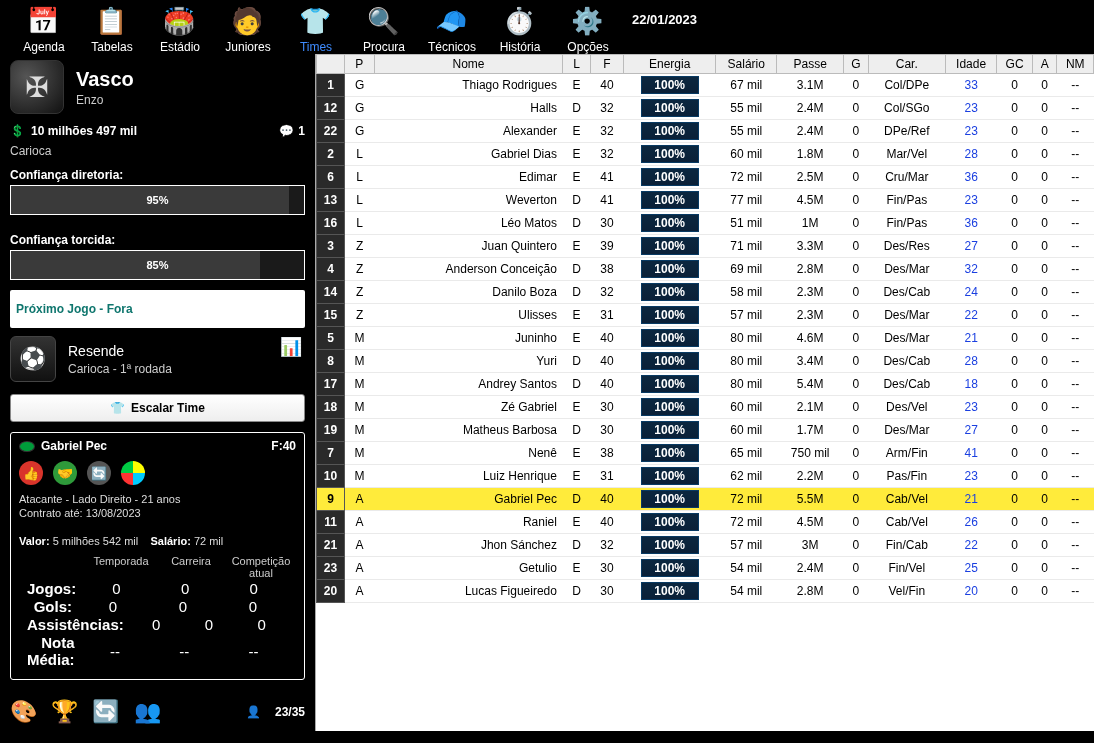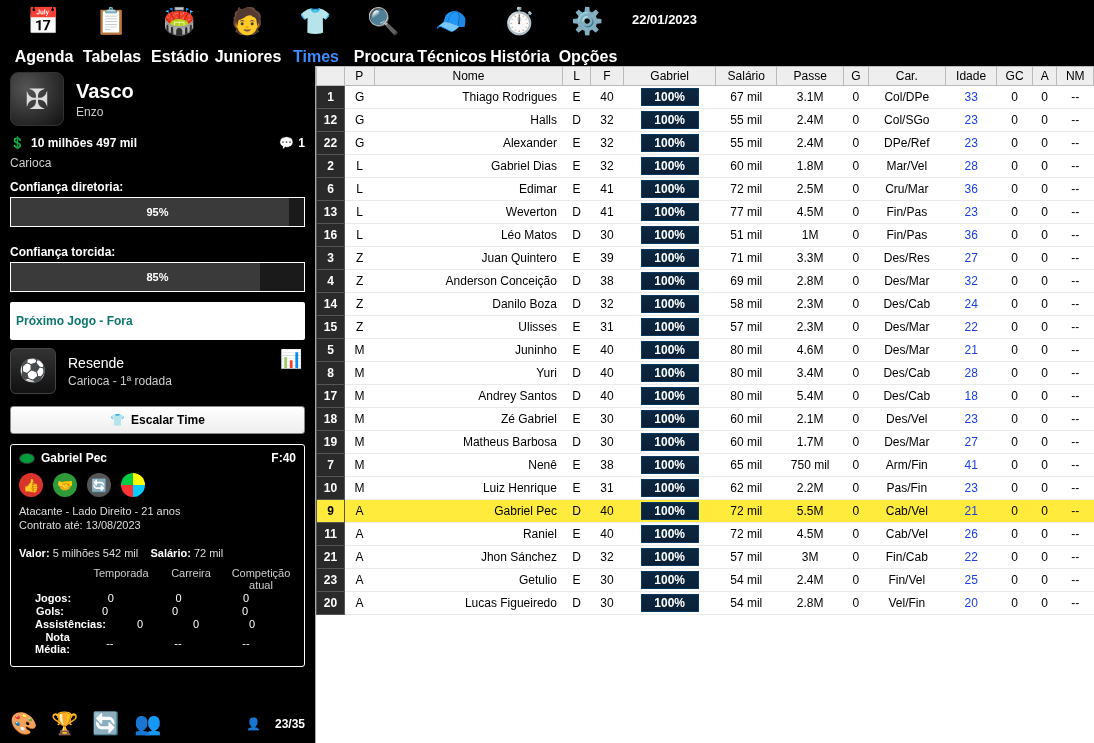--- a/index.html
+++ b/index.html
@@ -25,23 +25,23 @@
     width: 68px;
     cursor: pointer;
     padding-top: 4px;
   }
   .navitem .icon {
     width: 30px; height: 30px;
     display: flex; align-items: center; justify-content: center;
     font-size: 26px;
   }
   .navitem .label {
-    margin-top: 12px;
-    font-weight: bold;
-    font-size: 16px;
+    margin-top: 4px;
+    font-weight: normal;
+    font-size: 12px;
   }
   .navitem.active .label { color: #3f8cff; }
   .navdate {
     margin-left: 10px;
     font-weight: bold;
     font-size: 13px;
     padding-top: 10px;
   }
   .main {
     display: flex;
@@ -132,21 +132,21 @@
   .pc-icons{display:flex;gap:10px;margin:8px 0;}
   .circ{width:24px;height:24px;border-radius:50%;display:flex;align-items:center;justify-content:center;font-size:13px;}
   .c1{background:#d9342b;}
   .c2{background:#2e9a3a;}
   .c3{background:#555;}
   .c4{background:conic-gradient(#ff0 0 25%,#0cf 0 50%,#f33 0 75%,#0c4 0 100%);}
   .pc-line{font-size:11px;color:#ddd;margin:2px 0;}
   .pc-line b{color:#fff;}
   .pc-stats-head{display:flex;justify-content:flex-end;gap:0;color:#ccc;font-size:11px;margin-top:8px;}
   .pc-stats-head span{width:70px;text-align:center;}
-  .pc-stat-row{display:flex;align-items:center;font-size:11px;margin:1px 16px;}
+  .pc-stat-row{display:flex;align-items:center;font-size:15px;margin:1px 8px;}
   .pc-stat-row .slbl{flex:1;font-weight:bold;text-align:right;padding-right:6px;}
   .pc-stat-row .v{width:70px;text-align:center;}
   .bottom-icons{
     position:absolute; bottom:6px; left:10px; right:10px;
     display:flex;align-items:center;justify-content:space-between;
   }
   .bottom-icons .grp{display:flex;gap:14px;align-items:center;}
   .bi{font-size:22px;cursor:pointer;}
   .squad-count{font-weight:bold;font-size:12px;}
 
@@ -352,21 +352,21 @@
 
   <div class="squad">
     <table>
       <thead>
           <tr id="thead-row">
             <th></th>
             <th>P</th>
             <th class="nome">Nome</th>
             <th>L</th>
             <th>F</th>
-            <th>Gabriel</th>
+            <th>Energia</th>
             <th>Salário</th>
             <th>Passe</th>
             <th>G</th>
             <th>Car.</th>
             <th>Idade</th>
             <th>GC</th>
             <th>A</th>
             <th>NM</th>
           </tr>
         </thead>

